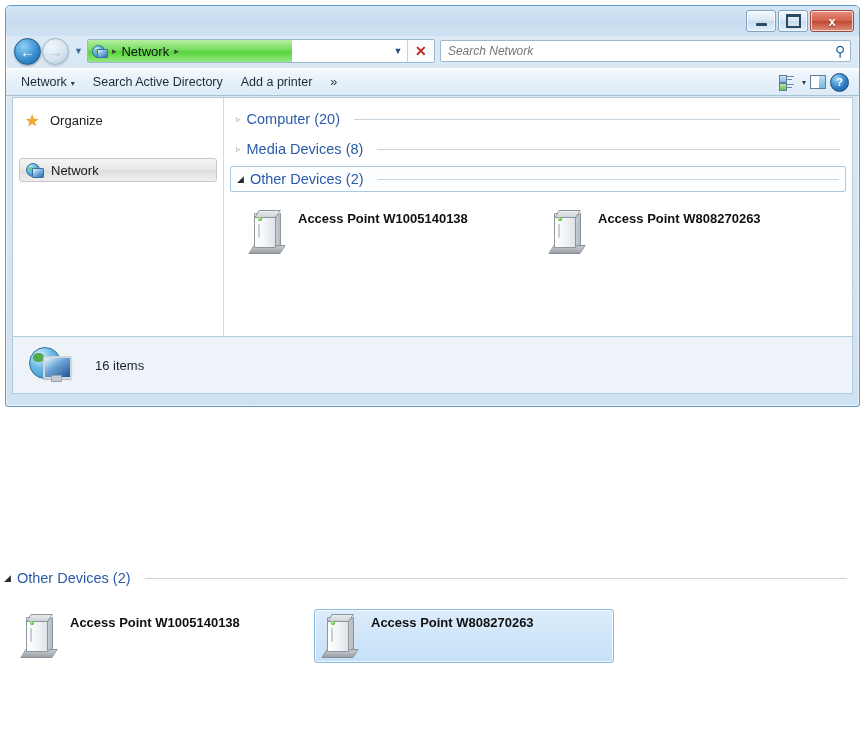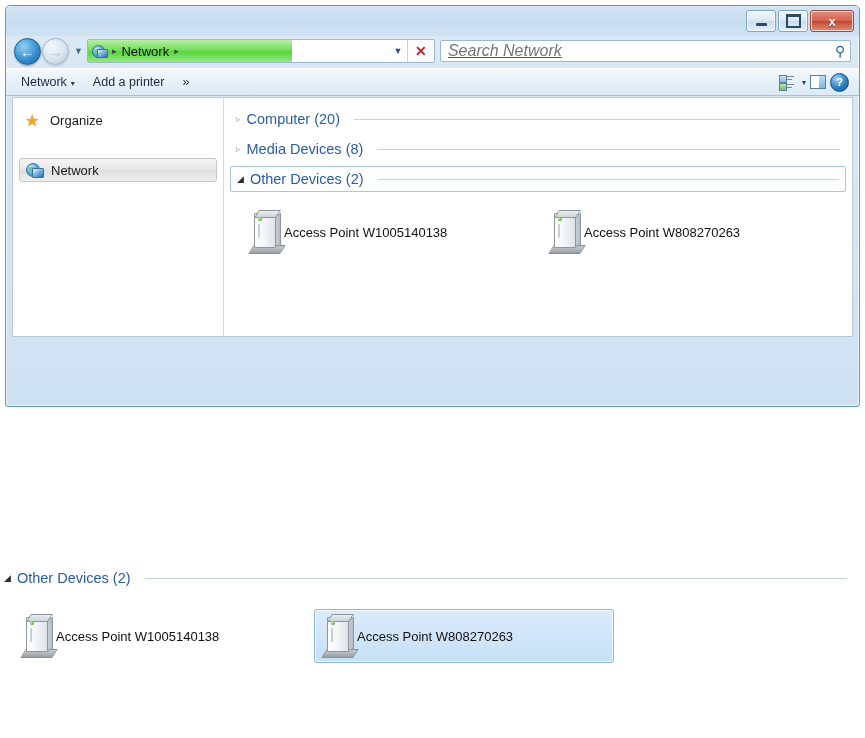--- a/index.html
+++ b/index.html
@@ -92,21 +92,21 @@
     border-left:1px solid #c2d2de;background:#fbfcfd;
     color:#c02828;font-size:14px;font-weight:bold;
   }
   .searchbox{
     flex:1 1 auto;height:22px;margin-left:5px;
     border:1px solid #9ab8cf;border-radius:2px;background:#fff;
     display:flex;align-items:center;padding:0 5px;box-sizing:border-box;
   }
   .searchbox input{
     flex:1;border:0;outline:0;font-family:"Liberation Sans",sans-serif;
-    font-size:16px;font-style:italic;color:#a21caf;background:transparent;text-decoration:underline;
+    font-size:12px;font-style:italic;color:#c2410c;background:transparent;
   }
   .search-mag{color:#1c5fa8;font-size:14px;transform:scaleX(-1);}
 
   
   .toolbar{
     position:absolute;left:0;top:62px;right:0;height:28px;
     background:linear-gradient(180deg,#f4f9fd 0%,#e6f0f9 50%,#dcebf7 100%);
     border-top:1px solid #ffffff;
     border-bottom:1px solid #a9c3d6;
     display:flex;align-items:center;padding:0 6px;box-sizing:border-box;
@@ -201,21 +201,21 @@
     display:flex;align-items:center;gap:6px;height:26px;
     margin:0 6px 4px 6px;padding:0 6px;box-sizing:border-box;border-radius:2px;
   }
   .grouphdr.boxed{border:1px solid #a8c8e4;background:#fdfeff;}
   .gh-tri{font-size:9px;color:#9aa5ae;line-height:1;}
   .gh-tri.open{color:#2b2b2b;}
   .gh-label{color:#2b5ba8;font-size:14.5px;white-space:nowrap;}
   .gh-rule{flex:1;height:1px;background:#c8d4de;margin-left:8px;}
 
   .devrow{display:flex;align-items:center;padding:10px 0 0 18px;gap:0;}
-  .devitem{display:flex;align-items:center;padding:5px 8px;border-radius:3px;box-sizing:border-box;}
+  .devitem{display:flex;align-items:flex-start;gap:14px;padding:5px 8px;border-radius:3px;box-sizing:border-box;font-weight:bold;}
   .devitem.w1{width:300px;}
   .devname{font-size:13px;color:#101010;white-space:nowrap;}
 
   
   .apicon{width:34px;height:42px;position:relative;flex:0 0 auto;}
   .ap-body{
     position:absolute;left:4px;top:2px;width:20px;height:33px;
     background:linear-gradient(90deg,#ffffff 0%,#f4f6f8 45%,#dfe3e7 100%);
     border:1px solid #8e969d;border-radius:1px;
   }
@@ -327,20 +327,21 @@
     <div class="searchbox">
       <input type="text" placeholder="Search Network" style="">
       <span class="search-mag">⚲</span>
     </div>
   </div>
 
   <div class="toolbar">
     <div class="tb-item">
       <span>Network</span><span class="tb-caret">▾</span>
     </div>
+    <div class="tb-item">Search Active Directory</div>
     <div class="tb-item">Add a printer</div>
     <div class="tb-item">»</div>
     <div class="tb-spacer"></div>
     <div class="tb-icons">
       <span class="ic-views">
         <span class="v-sq a"></span>
           <span class="v-sq b"></span>
         <span class="v-ln l1"></span>
           <span class="v-ln l2"></span>
           <span class="v-ln l3"></span>
@@ -411,20 +412,28 @@
               <span class="ap-led"></span>
               <span class="ap-slot"></span>
           </span>
           <span class="devname">Access Point W808270263</span>
         </div>
       </div>
 
     </div>
   </div>
 
+  <div class="statusbar">
+    <span class="sb-icon">
+      <span class="g"></span>
+        <span class="m"></span>
+        <span class="st"></span>
+    </span>
+    <span class="sb-text">16 items</span>
+  </div>
 
 </div>
 
 <div class="lower">
 
   <div class="grouphdr">
     <span class="gh-tri open">◢</span>
     <span class="gh-label">Other Devices (2)</span>
     <span class="gh-rule"></span>
   </div>

